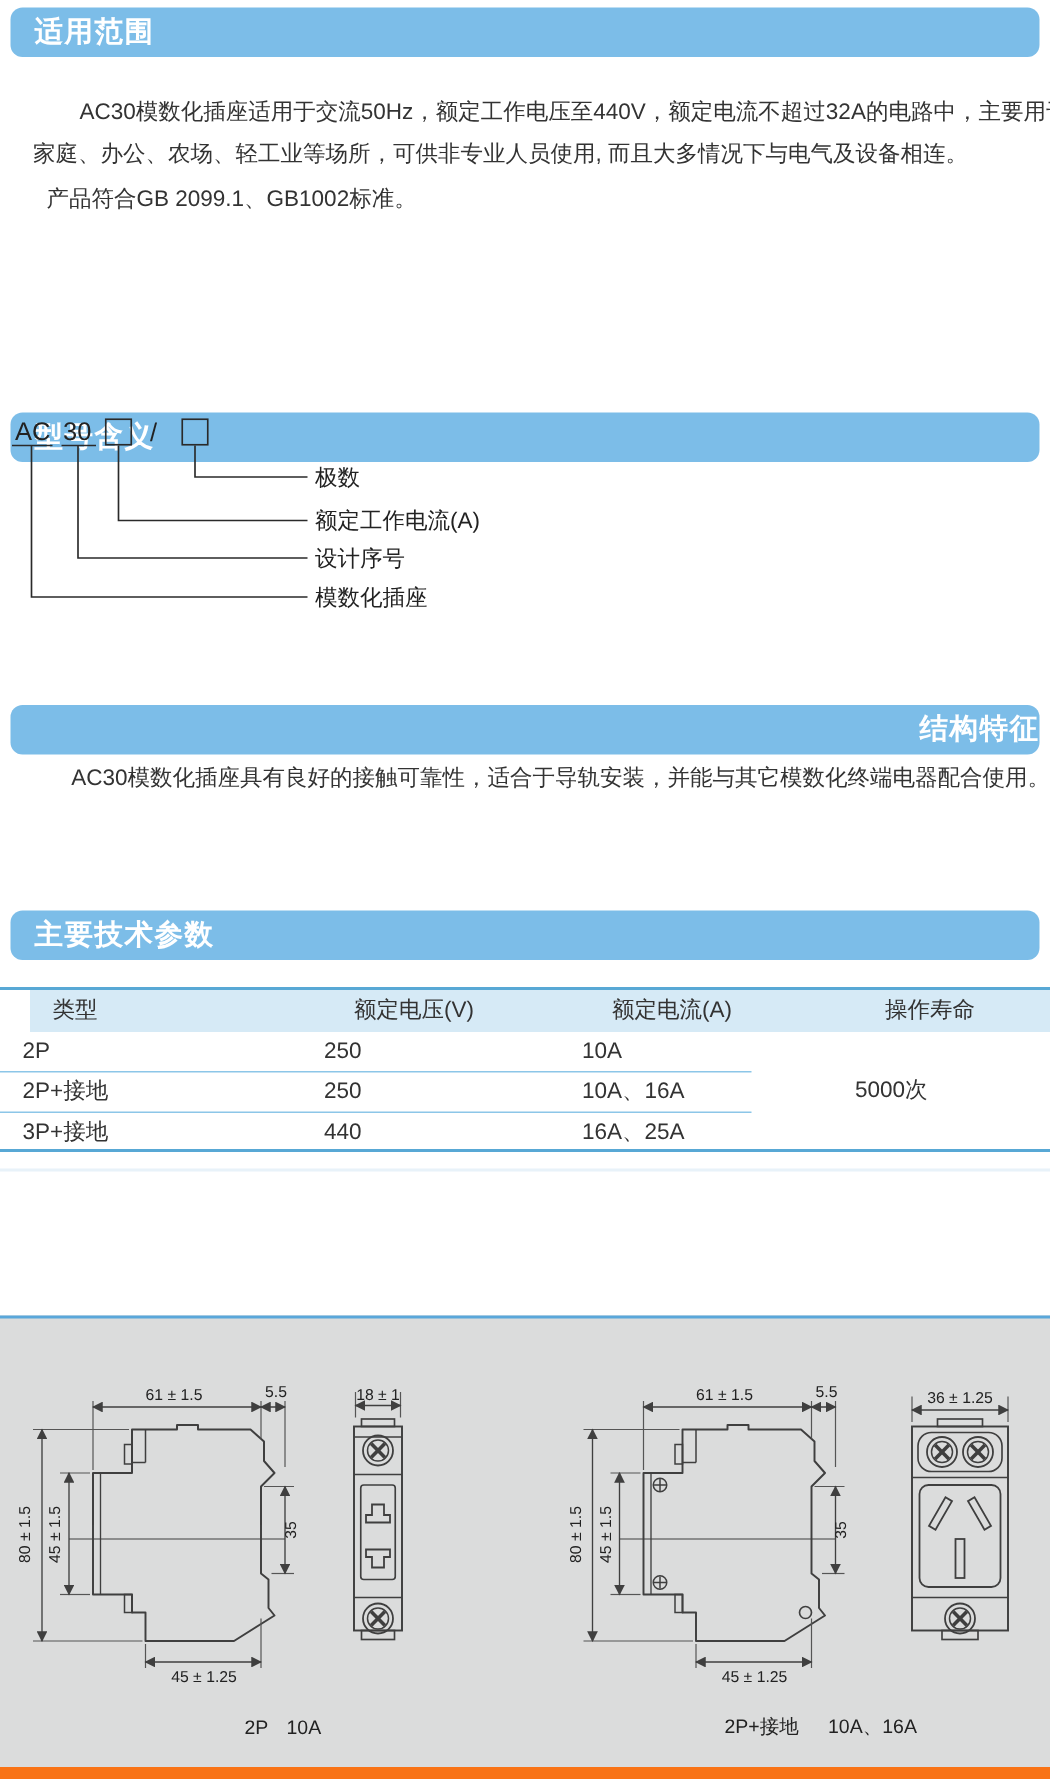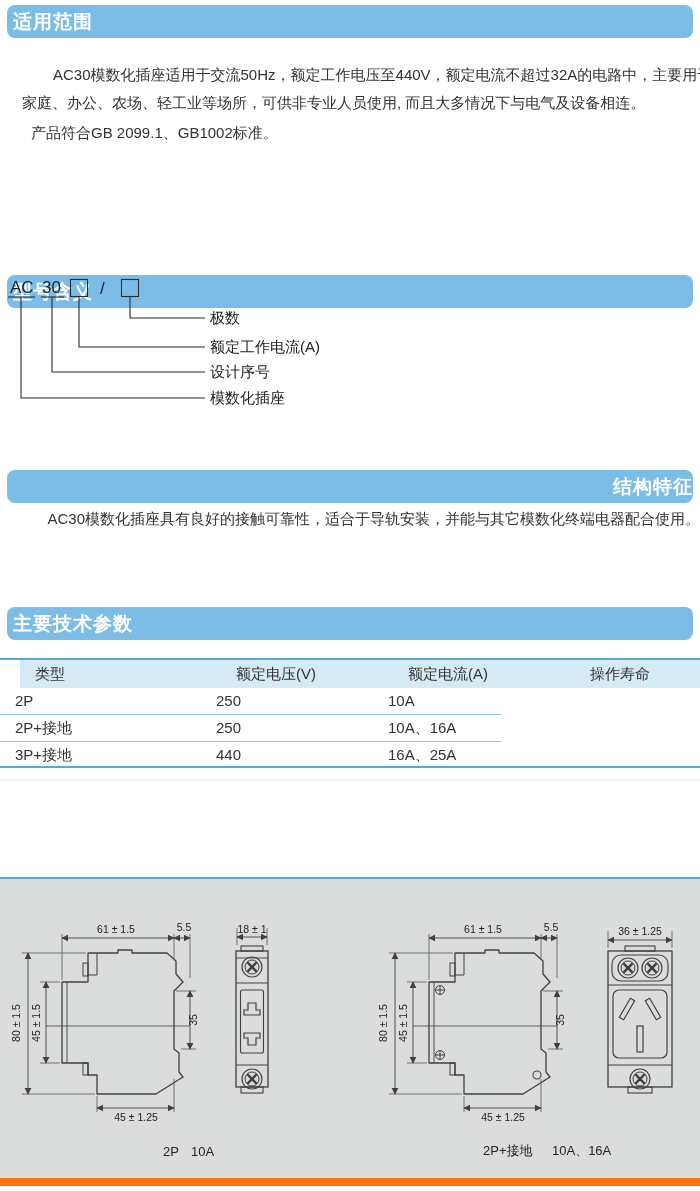--- a/index.html
+++ b/index.html
@@ -1,19 +1,19 @@
 <!DOCTYPE html>
 <html><head>
 <meta charset="utf-8">
 <style>
   html,body{margin:0;padding:0;background:#ffffff;}
   #page{position:relative;width:700px;height:1191px;background:#ffffff;overflow:hidden;
         font-family:"Liberation Sans","DejaVu Sans",sans-serif;color:#2f2f2f;}
   .bar{position:absolute;left:7px;right:7px;height:33px;background:#7cbde8;border-radius:8px;
-       color:#ffffff;font-size:19px;font-weight:bold;line-height:33px;padding-left:6px;
+       color:#ffffff;font-size:19px;font-weight:bold;line-height:33px;padding-left:16px;
        box-sizing:border-box;letter-spacing:1px;}
   .para{position:absolute;left:0;width:700px;font-size:15px;line-height:28px;color:#333333;
         text-indent:31px;}
   
   .ptable{position:absolute;left:0;top:658px;width:700px;height:110px;font-size:15px;color:#333;}
   .ptable .topline{position:absolute;left:0;top:0;width:700px;height:2px;background:#58a8d5;}
   .ptable .botline{position:absolute;left:0;top:108px;width:700px;height:2px;background:#58a8d5;}
   .ptable .hrow{position:absolute;left:0;top:2px;width:700px;height:28px;background:#d6eaf6;line-height:28px;margin-left:20px;}
   .ptable .r{position:absolute;left:0;width:700px;height:26px;line-height:26px;}
   .ptable .c0{position:absolute;left:15px;}
@@ -92,20 +92,21 @@
       <span class="c0">2P+接地</span>
       <span class="c1">250</span>
       <span class="c2">10A、16A</span>
     </div>
     <div class="sep" style="top:83px;"></div>
     <div class="r" style="top:84px;">
       <span class="c0">3P+接地</span>
       <span class="c1">440</span>
       <span class="c2">16A、25A</span>
     </div>
+    <div class="life">5000次</div>
     <div class="botline"></div>
   </div>
   <div class="faintline"></div>
 
 
   <div class="panel">
     <svg width="700" height="305" viewBox="0 0 700 305">
       <defs>
         <marker id="ar" viewBox="0 0 10 10" refX="9" refY="5" markerWidth="8" markerHeight="8" orient="auto-start-reverse">
           <path d="M0,0 L10,5 L0,10 z" fill="#3f3f3f"></path>

